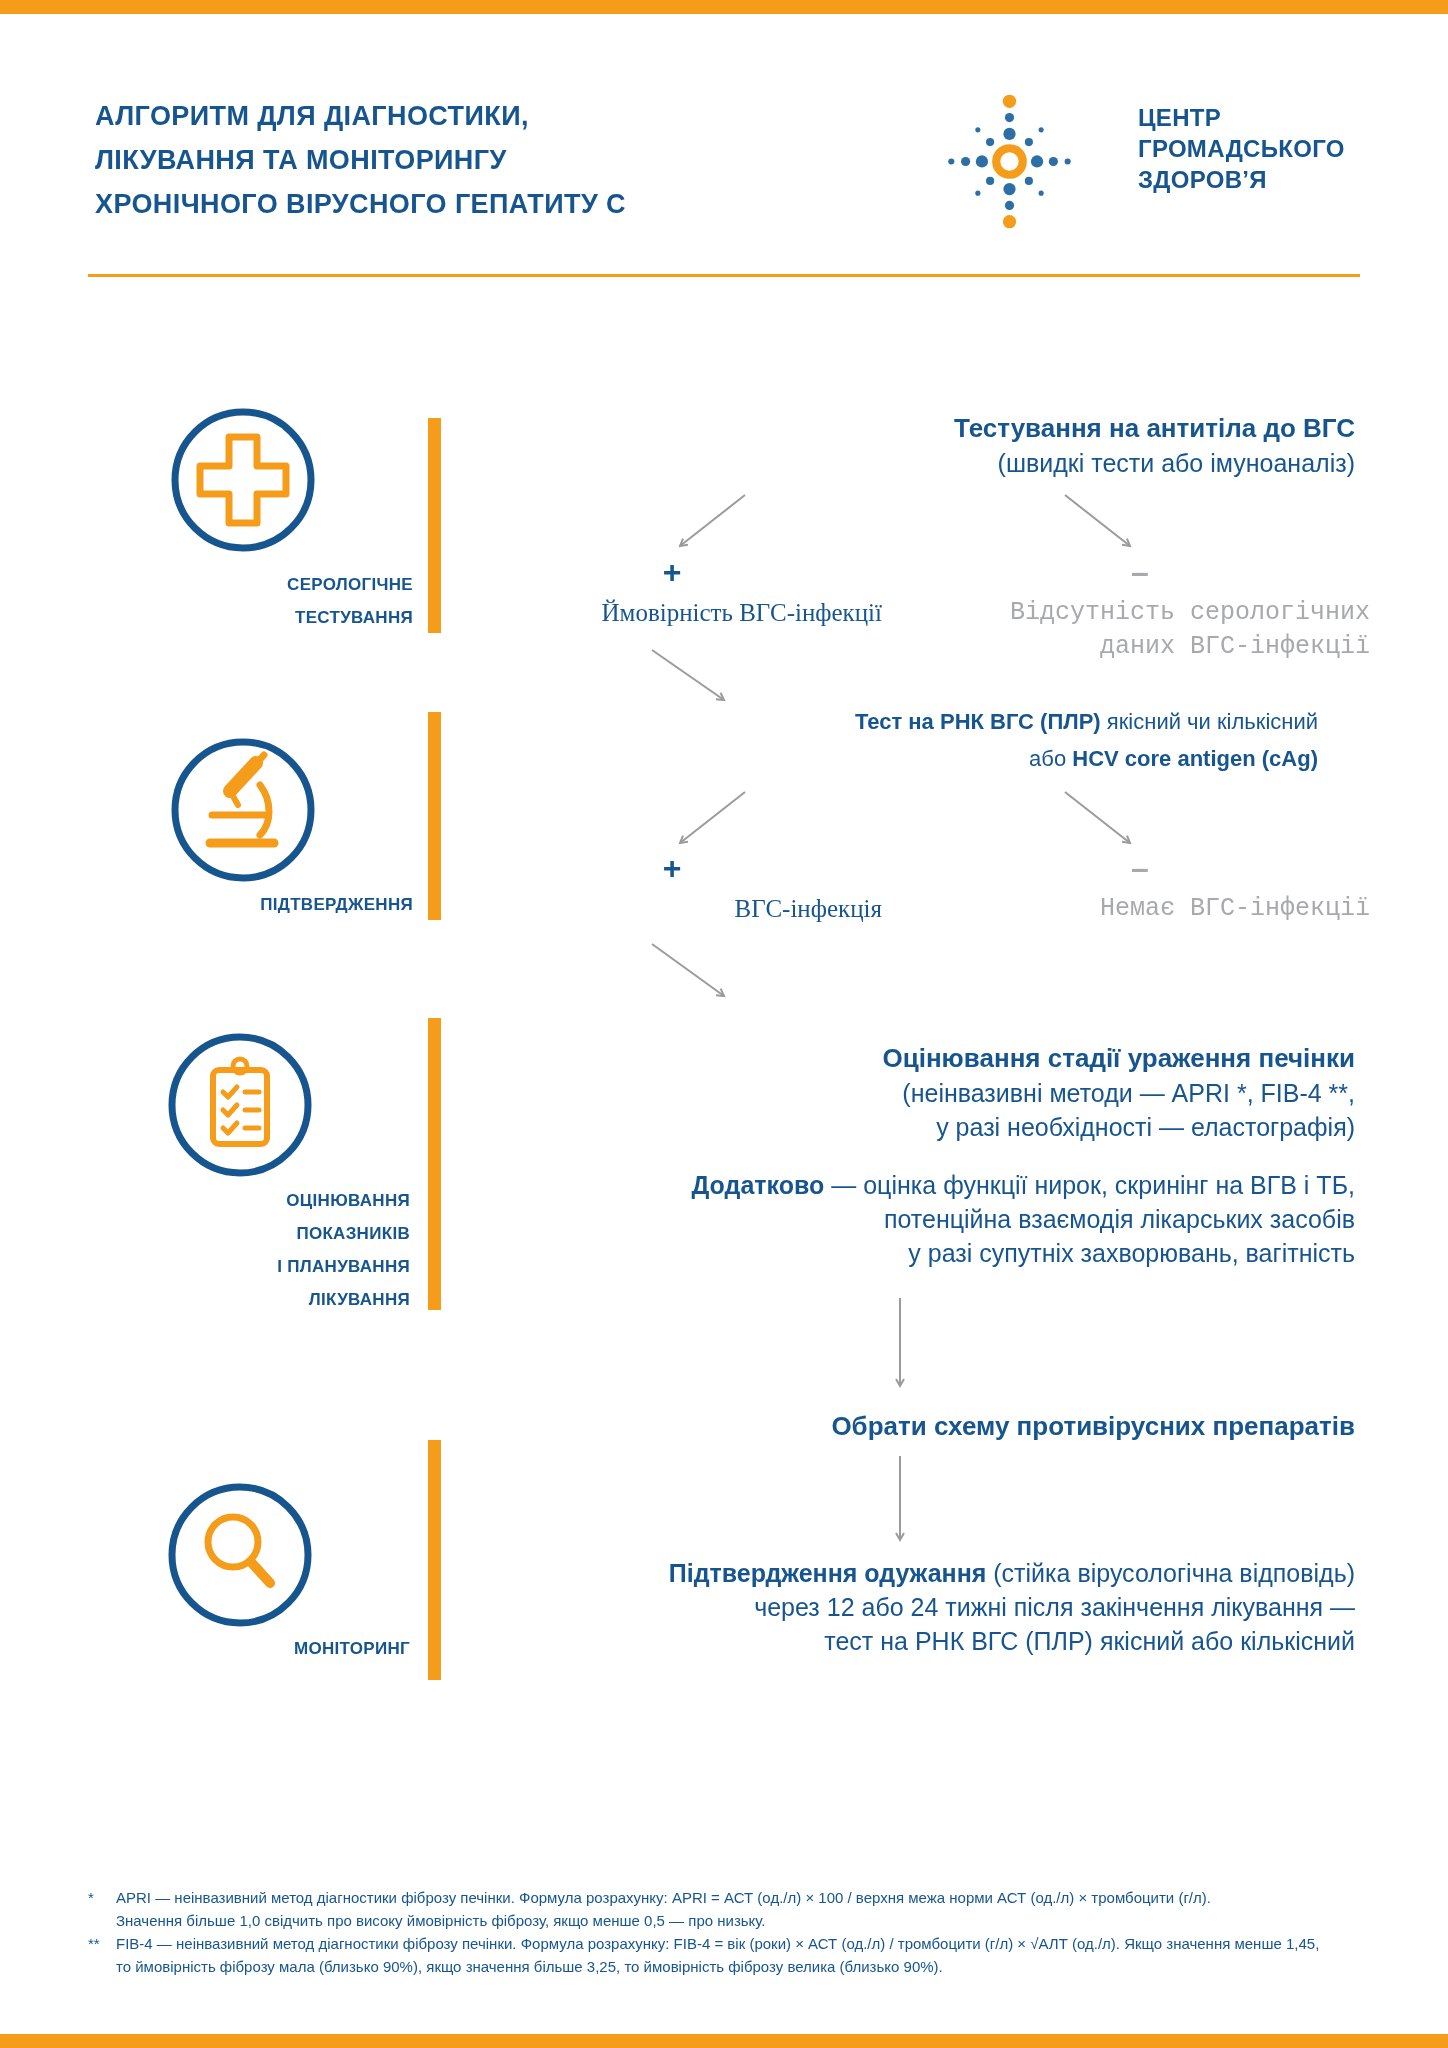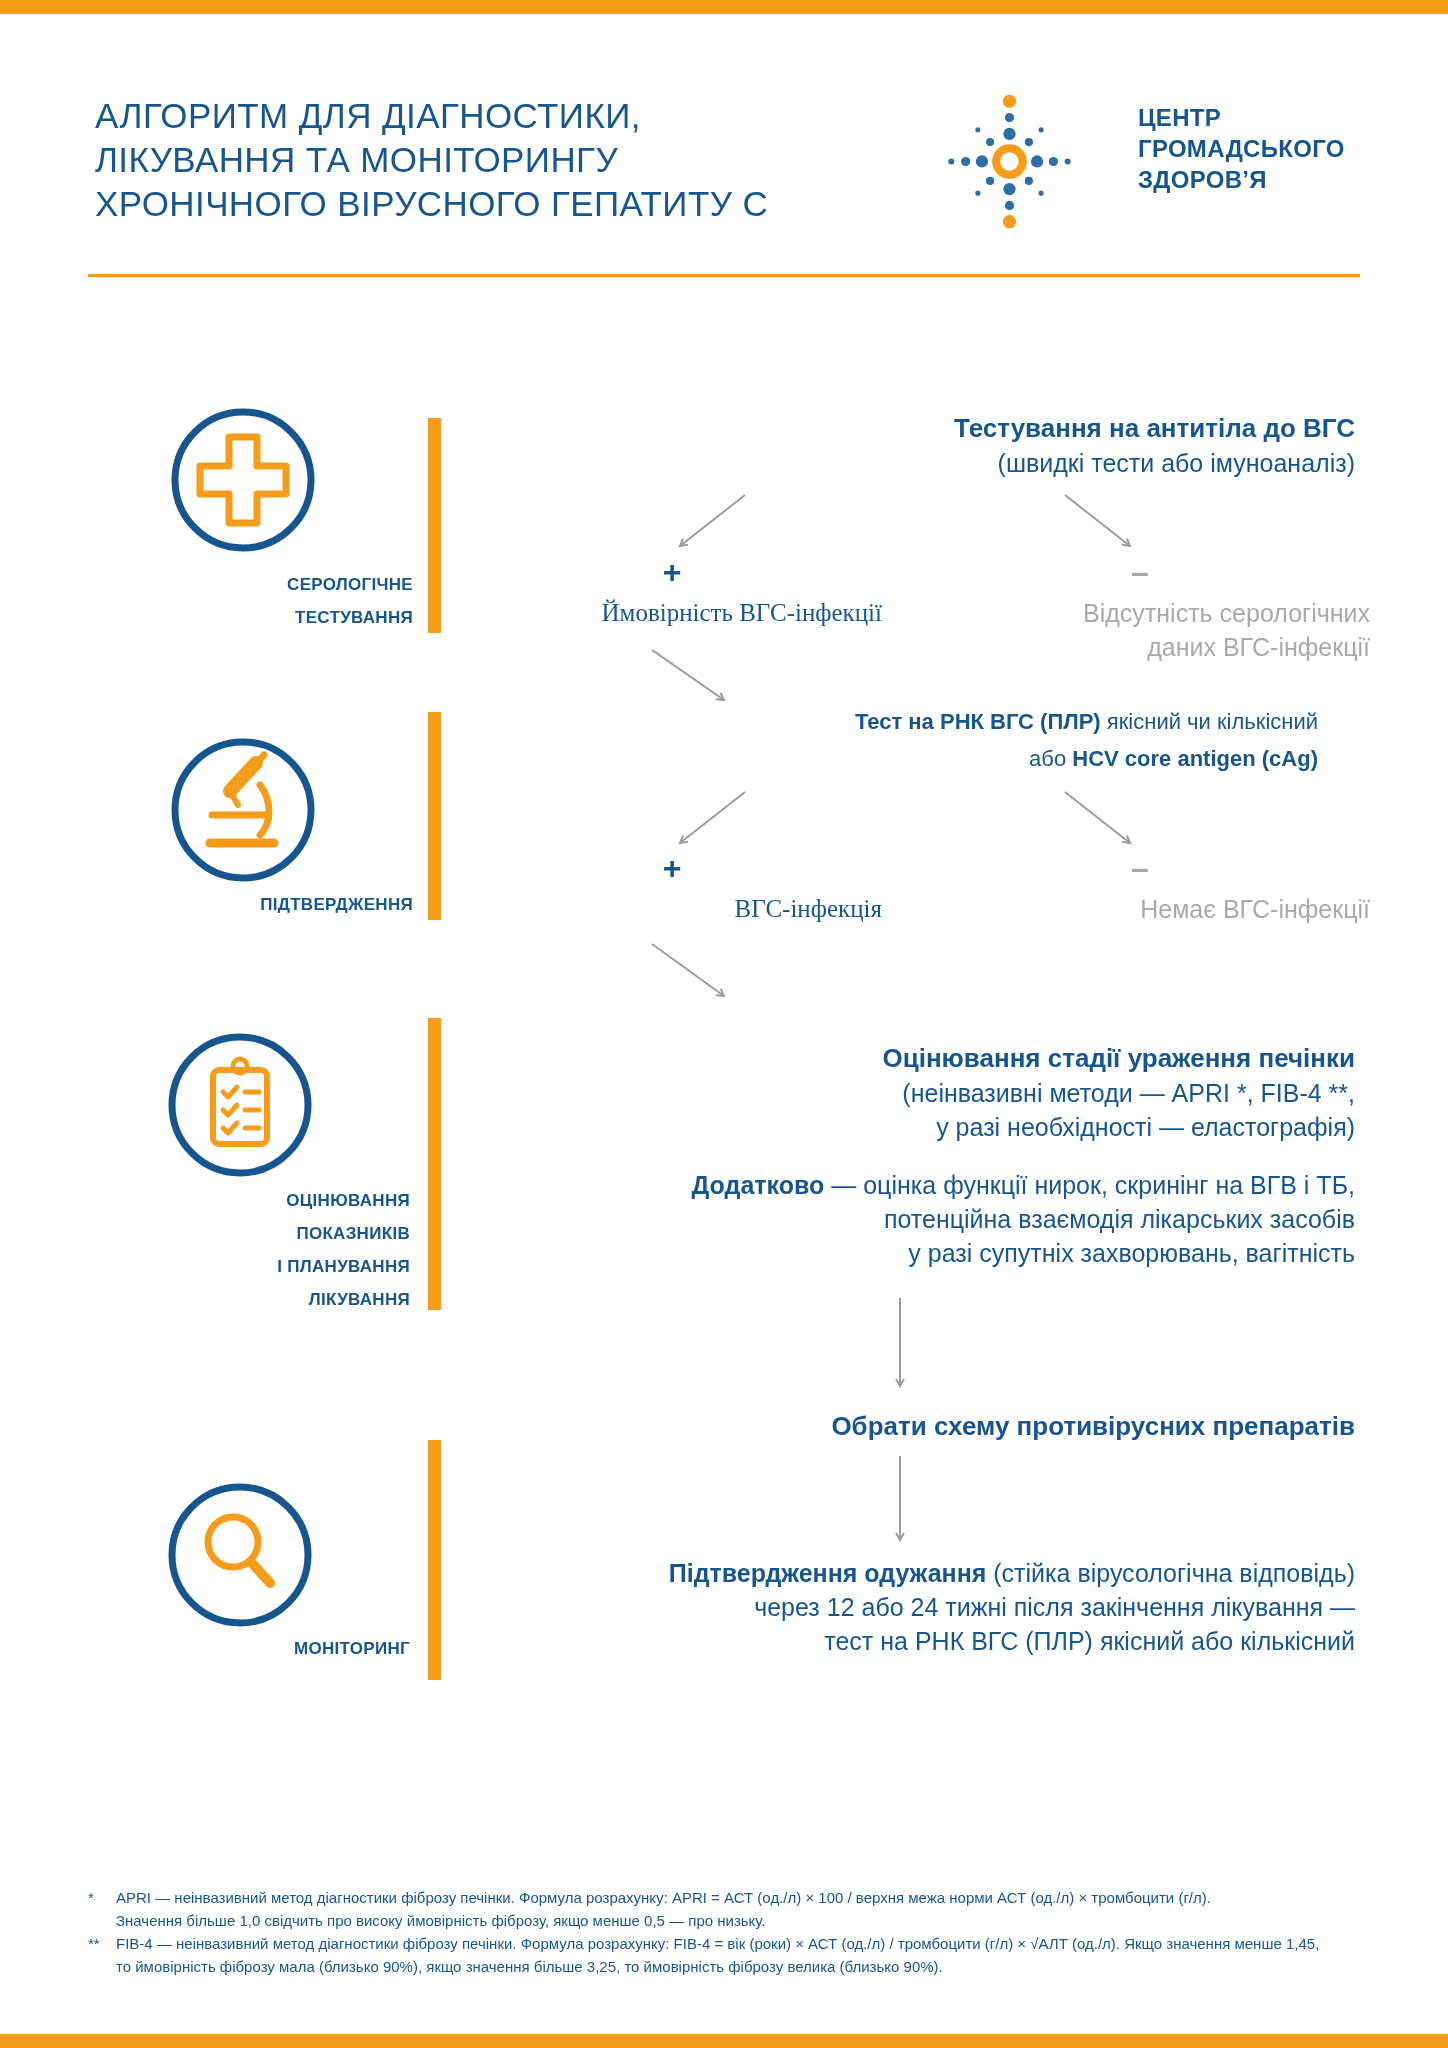--- a/index.html
+++ b/index.html
@@ -16,41 +16,41 @@
   .pre{white-space:pre-line;}
   .cx{transform:translateX(-50%);text-align:right;}
   .b{font-weight:700;}
   .blue{color:var(--blue);}
   .gray{color:var(--gray);}
 
   .bar{position:absolute;left:0;width:100%;height:14px;background:var(--orange);}
   .bar.top{top:0;}
   .bar.bottom{bottom:0;}
 
-  .title{left:95px;top:94px;font-size:35px;font-weight:400;color:var(--blue);
+  .title{left:95px;top:94px;font-size:27px;font-weight:700;color:var(--blue);
          line-height:44px;letter-spacing:.4px;}
 
   .logo-dots{left:936px;top:88px;}
   .logo-text{left:1138px;top:102px;font-size:24px;font-weight:700;color:var(--blue);
              line-height:31px;letter-spacing:.3px;}
 
   .hr{left:88px;top:274px;width:1272px;height:3px;background:var(--orange);}
 
   .vbar{left:428px;width:13px;background:var(--orange);}
 
   .section-label{font-size:17px;font-weight:700;color:var(--blue);line-height:33px;
                  letter-spacing:.3px;width:340px;}
 
   .flow-bold{font-size:26px;font-weight:700;color:var(--blue);line-height:36px;}
   .flow-text{font-size:25px;color:var(--blue);line-height:34px;}
   .flow-text.gray{color:var(--gray);}
   .sign{font-size:32px;font-weight:700;line-height:32px;}
 
   .w900{width:900px;}
-  .w460{width:460px;}
+  .w460{width:460px;font-family:Liberation Mono, monospace;}
   .w420{width:420px;font-family:Liberation Serif, serif;}
 
   .footnotes{left:88px;top:1886px;width:1295px;font-size:15px;color:var(--blue);line-height:23px;}
   .fn{display:flex;align-items:flex-start;}
   .fn .marker{flex:none;width:28px;}
   .fn .fn-text{flex:1;}
 
   
   .st-blue{stroke:var(--blue);}
   .st-orange{stroke:var(--orange);}

